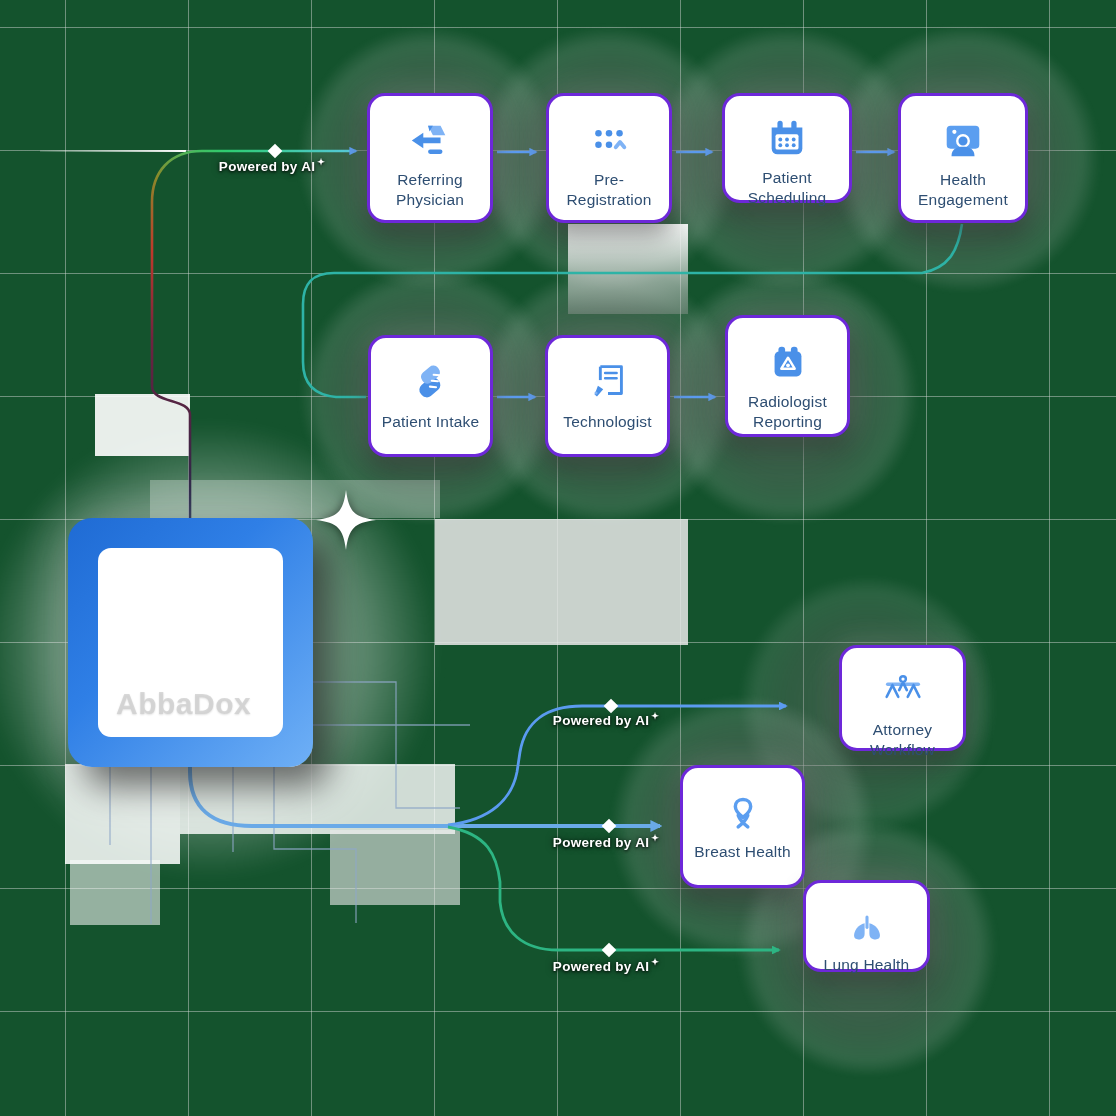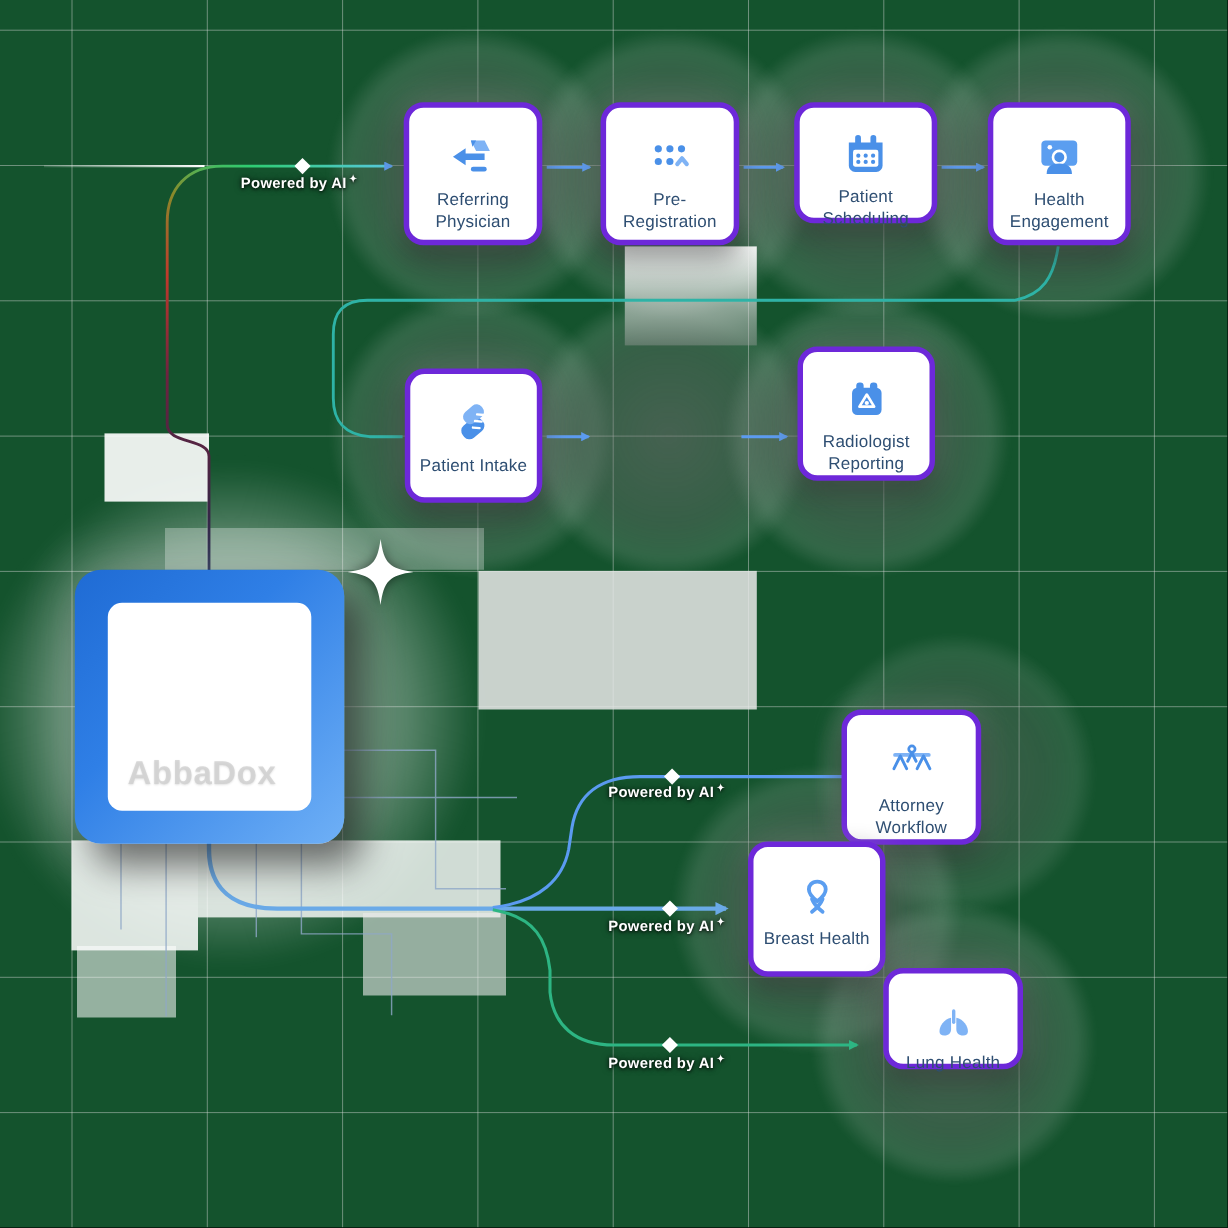--- a/index.html
+++ b/index.html
@@ -27,21 +27,21 @@
   #abba-glow{
     position:absolute;left:-20px;top:420px;width:460px;height:460px;border-radius:50%;
     background:radial-gradient(circle, rgba(255,255,255,0.55) 0%, rgba(255,255,255,0.30) 48%, rgba(255,255,255,0) 70%);
     filter:blur(8px);
   }
   
   #wires{position:absolute;inset:0;z-index:4;}
   
   .card{
     position:absolute;z-index:5;box-sizing:border-box;
-    background:#ffffff;border:5px solid #6d28d9;border-radius:18px;
+    background:#ffffff;border:3px solid #6d28d9;border-radius:18px;
     display:flex;flex-direction:column;align-items:center;justify-content:flex-start;
     padding-top:20px;
     box-shadow:0 0 28px 4px rgba(255,255,255,0.16), 0 10px 24px rgba(0,0,0,0.45);
   }
   .card .icon{height:48px;display:flex;align-items:center;justify-content:center;margin-bottom:6px;}
   .card .label{
     color:#2e4e72;font-size:15.5px;line-height:1.3;font-weight:500;
     text-align:center;letter-spacing:.2px;padding:0 8px;
   }
   
@@ -239,20 +239,32 @@
         <g transform="rotate(-40 24 24)">
           <rect x="8" y="20" width="23" height="15" rx="6.5" fill="#4a90e8"></rect>
           <rect x="18" y="11" width="21" height="13.5" rx="6" fill="#7fb3f5"></rect>
           <path d="M20 27 l4.5 4.5 M25.5 23.5 l4.5 4.5 M31 20 l4.5 4.5" stroke="#fff" stroke-width="2.2" stroke-linecap="round"></path>
         </g>
       </svg>
     </span>
     <span class="label">Patient Intake</span>
   </div>
 
+  <div class="card" style="left:545px;top:335px;width:125px;height:122px">
+    <span class="icon">
+      <svg width="46" height="46" viewBox="0 0 48 48">
+        <path d="M16 8 h22 v28 h-14" fill="none" stroke="#4a90e8" stroke-width="3" stroke-linejoin="round"></path>
+        <path d="M16 8 v14" stroke="#4a90e8" stroke-width="3"></path>
+        <path d="M21 14.5 h12 M21 20 h12" stroke="#4a90e8" stroke-width="2.6" stroke-linecap="round"></path>
+        <path d="M10 37 l3.5 -9 5.5 3.5 -6.5 7.5 z" fill="#4a90e8"></path>
+        <circle cx="11.5" cy="35.5" r="1.6" fill="#7fb3f5"></circle>
+      </svg>
+    </span>
+    <span class="label">Technologist</span>
+  </div>
 
   <div class="card" style="left:725px;top:315px;width:125px;height:122px">
     <span class="icon">
       <svg width="46" height="46" viewBox="0 0 48 48">
         <rect x="14" y="8" width="7" height="9" rx="3.2" fill="#4a90e8"></rect>
         <rect x="27" y="8" width="7" height="9" rx="3.2" fill="#4a90e8"></rect>
         <rect x="10" y="13" width="28" height="26" rx="5" fill="#4a90e8"></rect>
         <path d="M24 19.5 l7 11.5 h-14 z" stroke="#fff" stroke-width="2.5" fill="none" stroke-linejoin="round"></path>
         <circle cx="24" cy="27.5" r="2" fill="#fff"></circle>
       </svg>
@@ -262,21 +274,21 @@
 
   <div id="abbadox">
     <div class="inner">
       <span id="abba-watermark">AbbaDox</span>
     </div>
     <svg id="hub-sparkle" width="64" height="64" viewBox="-32 -32 64 64">
       <path d="M0 -30 C3 -8 8 -3 30 0 C8 3 3 8 0 30 C-3 8 -8 3 -30 0 C-8 -3 -3 -8 0 -30 Z" fill="#ffffff"></path>
     </svg>
   </div>
 
-  <div class="card" style="left:765px;top:645px;width:127px;height:123px">
+  <div class="card" style="left:839px;top:645px;width:127px;height:106px">
     <span class="icon">
       <svg width="46" height="46" viewBox="0 0 48 48">
         <circle cx="24" cy="11.5" r="3" fill="none" stroke="#4a90e8" stroke-width="2.6"></circle>
         <path d="M8 17 h32" stroke="#7fb3f5" stroke-width="3.6" stroke-linecap="round"></path>
         <g stroke="#4a90e8" stroke-width="2.8" fill="none" stroke-linecap="round">
           <path d="M13 18 l-6 12 M13 18 l6 12"></path>
           <path d="M35 18 l-6 12 M35 18 l6 12"></path>
           <path d="M24 15 l-4 8 M24 15 l4 8"></path>
         </g>
       </svg>

